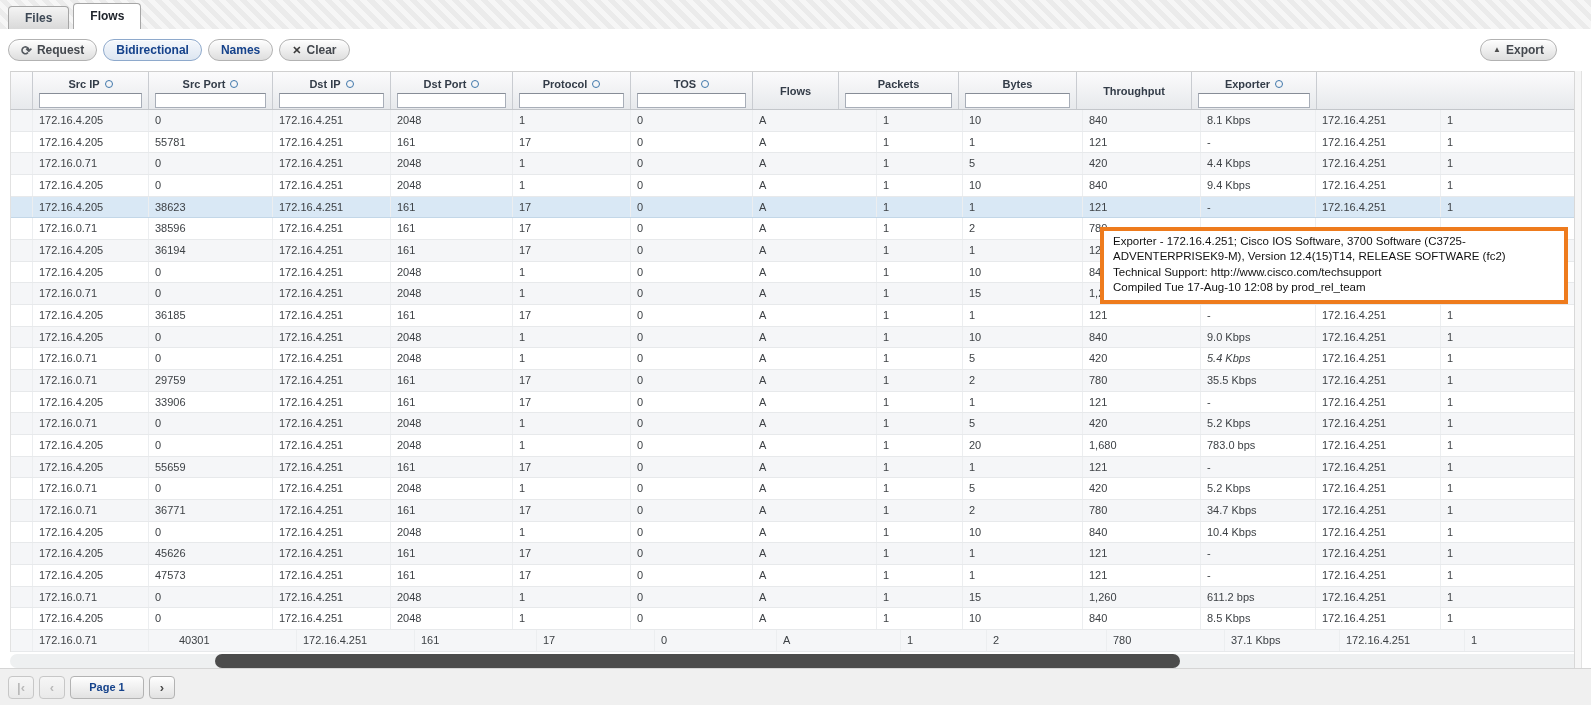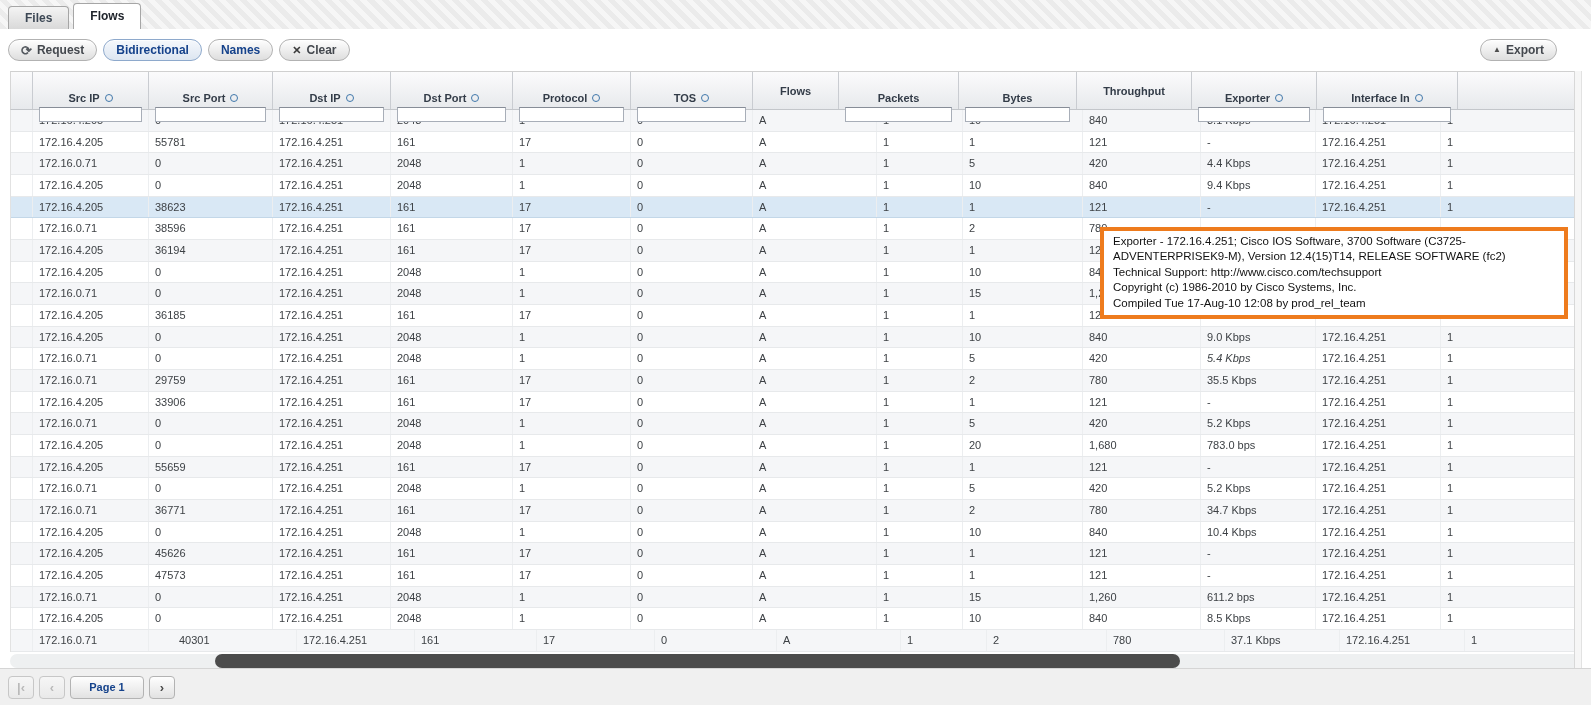--- a/index.html
+++ b/index.html
@@ -26,21 +26,21 @@
   .icon-refresh { font-size:13px; color:#555a60; line-height:1; }
   .icon-x { font-size:11px; color:#3c3c3c; line-height:1; }
   .icon-tri { font-size:8px; color:#4e4e4e; line-height:1; }
   .export-btn { position:absolute; right:34px; top:10px; }
 
   
   .grid { position:absolute; left:10px; top:71px; width:1571px; }
   .ghead { display:flex; height:39px; background:linear-gradient(#fbfbfc,#e7e9ec);
            border-top:1px solid #d0d0d0; border-bottom:1px solid #c3c6ca; border-left:1px solid #d6d6d6; }
   .hcell { position:relative; border-right:1px solid #c9cCd1; border-right:1px solid #c9ccd1; flex:none; }
-  .hlabel { height:17px; margin-top:17px; display:flex; align-items:center; justify-content:center; gap:5px;
+  .hlabel { height:17px; margin-top:3px; display:flex; align-items:center; justify-content:center; gap:5px;
             font-weight:bold; font-size:11px; color:#333c48; white-space:nowrap; overflow:hidden; }
   .hcell.nofilter .hlabel { height:100%; margin-top:0; }
   .circ { width:8px; height:8px; border:1px solid #4178ab; border-radius:50%; flex:none; background:transparent; }
   .hfilter { display:block; width:calc(100% - 12px); height:15px; margin:1px auto 0 auto;
              border:1px solid #a8aeb8; border-top-color:#878d97; background:#fff; font-size:10px; padding:0 3px; }
   .hcell.gutter { width:22px; }
 
   .gbody { border-left:1px solid #e2e2e2; }
   .row { display:flex; height:21.68px; background:#fff; border-bottom:1px solid #e7e9eb; cursor:default; }
   .row.odd { background:#f5f6f8; }
@@ -167,27 +167,20 @@
             <span>Throughput</span>
           </div>
         </div>
         <div class="hcell" style="width: 125px;">
           <div class="hlabel">
             <span>Exporter</span>
             <span class="circ"></span>
           </div>
           <input class="hfilter" type="text" style="">
         </div>
-        <div class="hcell" style="width: 141px;">
-          <div class="hlabel">
-            <span>Interface In</span>
-            <span class="circ"></span>
-          </div>
-          <input class="hfilter" type="text" style="">
-        </div>
       </div>
     <div class="gbody" id="gbody">
         <div class="row odd">
           <div class="cell gutter"></div>
           <div class="cell" style="width: 116px;">172.16.4.205</div>
           <div class="cell" style="width: 124px;">0</div>
           <div class="cell" style="width: 118px;">172.16.4.251</div>
           <div class="cell" style="width: 122px;">2048</div>
           <div class="cell" style="width: 118px;">1</div>
           <div class="cell" style="width: 122px;">0</div>
@@ -587,21 +580,20 @@
     <div class="hscroll">
       <div class="hthumb"></div>
     </div>
   </div>
 
   <div class="vedge"></div>
 
   <div class="tooltip" id="tooltip">
       <div>Exporter - 172.16.4.251; Cisco IOS Software, 3700 Software (C3725-ADVENTERPRISEK9-M), Version 12.4(15)T14, RELEASE SOFTWARE (fc2)</div>
       <div>Technical Support: http://www.cisco.com/techsupport</div>
-      <div>Copyright (c) 1986-2010 by Cisco Systems, Inc.</div>
       <div>Compiled Tue 17-Aug-10 12:08 by prod_rel_team</div>
     </div>
 
   <div class="footer">
     <button class="pgbtn disabled">
       <span>|‹</span>
     </button>
     <button class="pgbtn disabled">
       <span>‹</span>
     </button>

